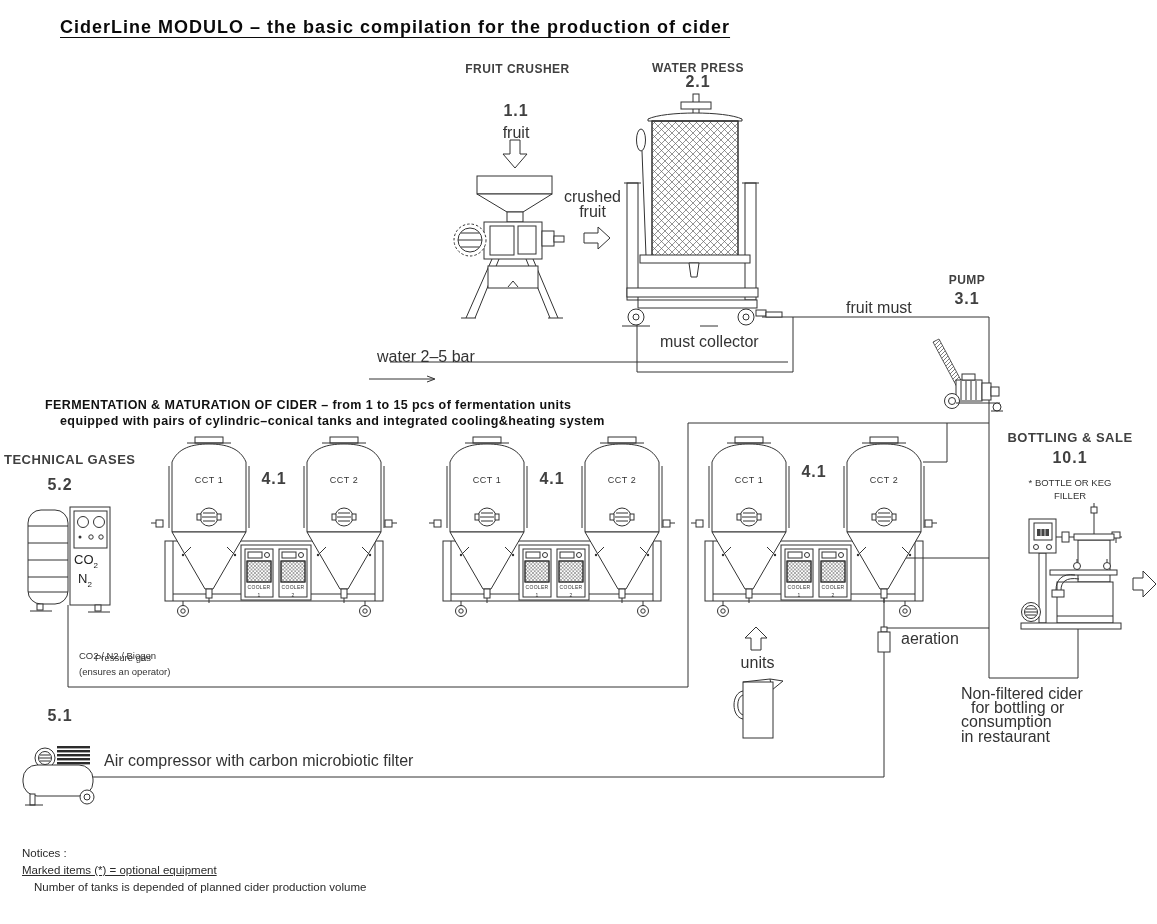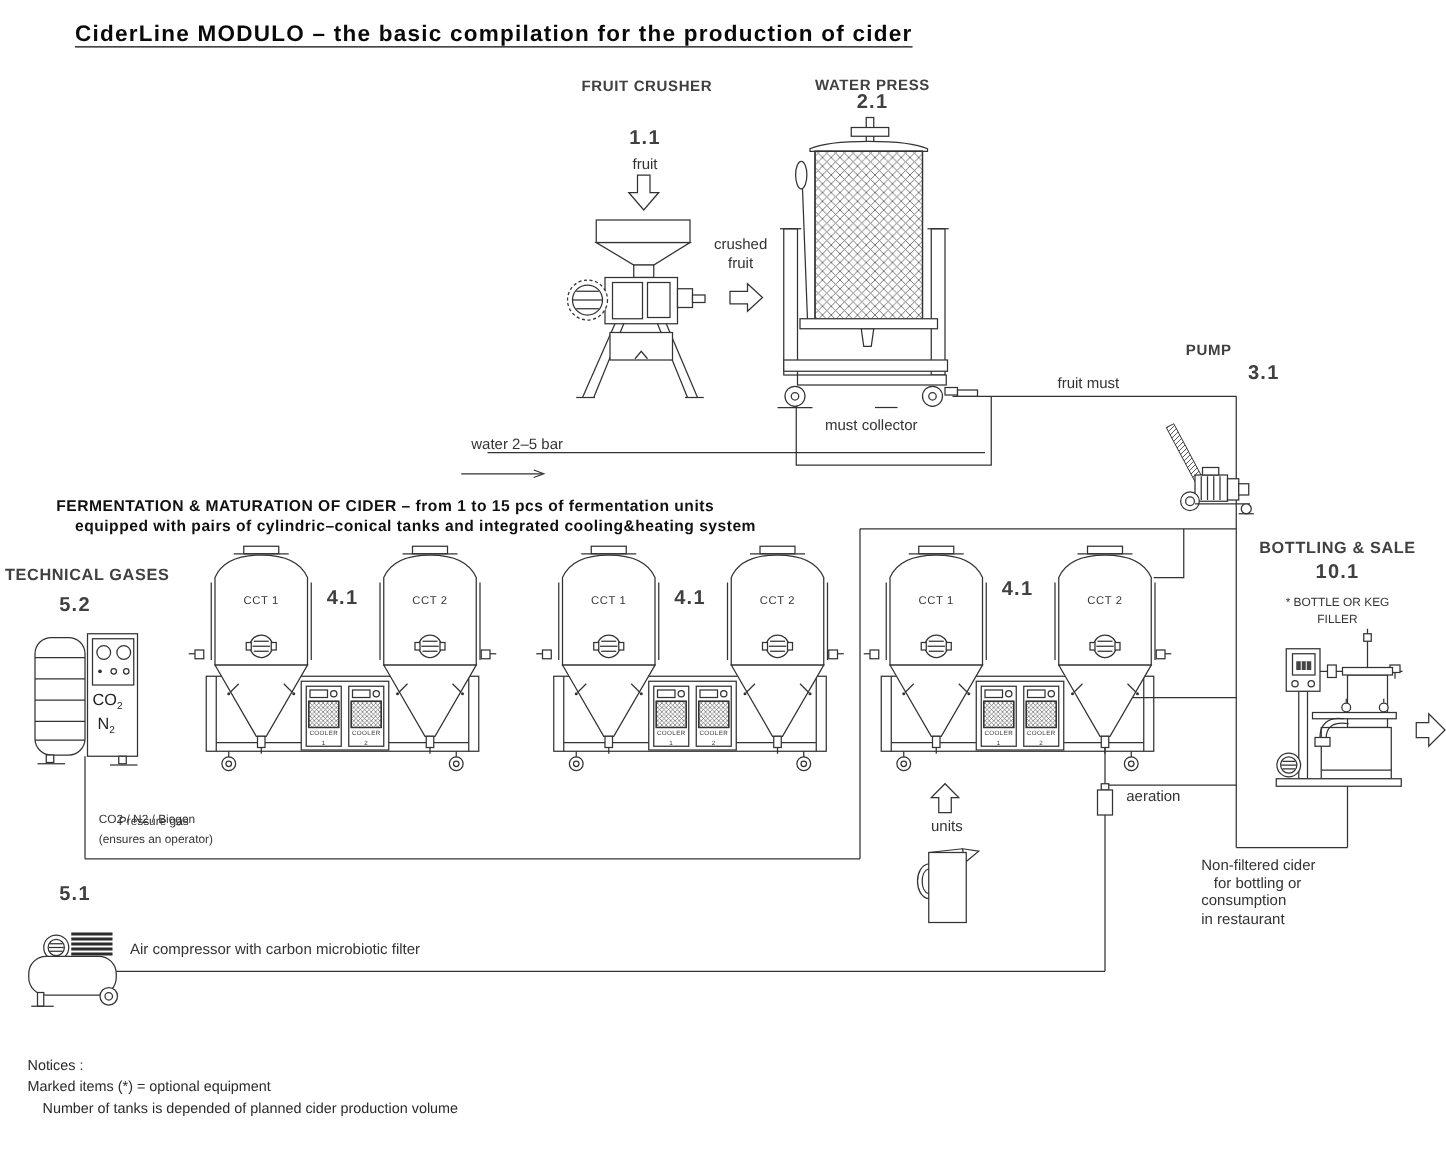--- a/index.html
+++ b/index.html
@@ -7,21 +7,21 @@
           font-family:"Liberation Sans",sans-serif;color:#1c1c1c;}
   svg{position:absolute;left:0;top:0;}
   .lbl{position:absolute;line-height:1;white-space:nowrap;color:#222;}
   .b{font-weight:bold;color:#404040;}
   .c{text-align:center;}
   .title{font-size:18px;font-weight:bold;letter-spacing:1px;color:#0a0a0a;
          text-decoration:underline;text-underline-offset:4px;}
   .h12{font-size:12px;letter-spacing:.5px;}
   .h13{font-size:13px;letter-spacing:.5px;}
   .num{font-size:16px;letter-spacing:1px;}
-  .s10{font-size:12px;color:#333;}
+  .s10{font-size:16px;color:#333;}
   .s95{font-size:9.5px;color:#333;}
   .s11{font-size:11.5px;color:#2a2a2a;}
   .ferm{font-size:12.5px;font-weight:bold;letter-spacing:.4px;color:#111;}
   .cct{font-size:9px;color:#333;letter-spacing:.5px;}
   .tiny{font-size:5px;color:#333;letter-spacing:.3px;}
   .gas{font-size:13px;color:#222;}
   .gas sub{font-size:8px;}
 </style>
 </head>
 <body>
@@ -319,21 +319,21 @@
 <div class="lbl b num c" style="left:446px;top:103px;width:140px;">1.1</div>
 <div class="lbl s10 c" style="left:446px;top:125px;width:140px;">fruit</div>
 <div class="lbl s10 c" style="left:555px;top:189px;width:75px;">crushed</div>
 <div class="lbl s10 c" style="left:555px;top:204px;width:75px;">fruit</div>
 
 <div class="lbl b h12 c" style="left:613px;top:62px;width:170px;">WATER PRESS</div>
 <div class="lbl b num c" style="left:613px;top:74px;width:170px;">2.1</div>
 <div class="lbl s10" style="left:660px;top:334px;">must collector</div>
 
 <div class="lbl b h12 c" style="left:912px;top:274px;width:110px;">PUMP</div>
-<div class="lbl b num c" style="left:956px;top:291px;width:110px;">3.1</div>
+<div class="lbl b num c" style="left:912px;top:291px;width:110px;">3.1</div>
 <div class="lbl s10" style="left:846px;top:300px;">fruit must</div>
 <div class="lbl s10" style="left:377px;top:349px;">water 2–5 bar</div>
 
 <div class="lbl ferm" style="left:45px;top:399px;">FERMENTATION &amp; MATURATION OF CIDER – from 1 to 15 pcs of fermentation units</div>
 <div class="lbl ferm" style="left:60px;top:415px;">equipped with pairs of cylindric–conical tanks and integrated cooling&amp;heating system</div>
 
 <div class="lbl b h13" style="left:4px;top:453px;">TECHNICAL GASES</div>
 <div class="lbl b num c" style="left:20px;top:477px;width:80px;">5.2</div>
 <div class="lbl gas" style="left:74px;top:553px;"><span>CO</span><sub>2</sub></div>
 <div class="lbl gas" style="left:78px;top:572px;"><span>N</span><sub>2</sub></div>
@@ -375,16 +375,16 @@
 
 <div class="lbl s10 c" style="left:730px;top:655px;width:55px;">units</div>
 <div class="lbl s10" style="left:901px;top:631px;">aeration</div>
 
 <div class="lbl s10" style="left:961px;top:686px;">Non-filtered cider</div>
 <div class="lbl s10" style="left:961px;top:700px;padding-left:10px;">for bottling or</div>
 <div class="lbl s10" style="left:961px;top:714px;">consumption</div>
 <div class="lbl s10" style="left:961px;top:729px;">in restaurant</div>
 
 <div class="lbl s11" style="left:22px;top:848px;">Notices :</div>
-<div class="lbl s11" style="left:22px;top:865px;">Marked items (*) = optional equipment</div>
+<div class="lbl s11" style="left:22px;top:865px;text-decoration:underline;">Marked items (*) = optional equipment</div>
 <div class="lbl s11" style="left:22px;top:882px;padding-left:12px;">Number of tanks is depended of planned cider production volume</div>
 
 </div>
 
 </body></html>

